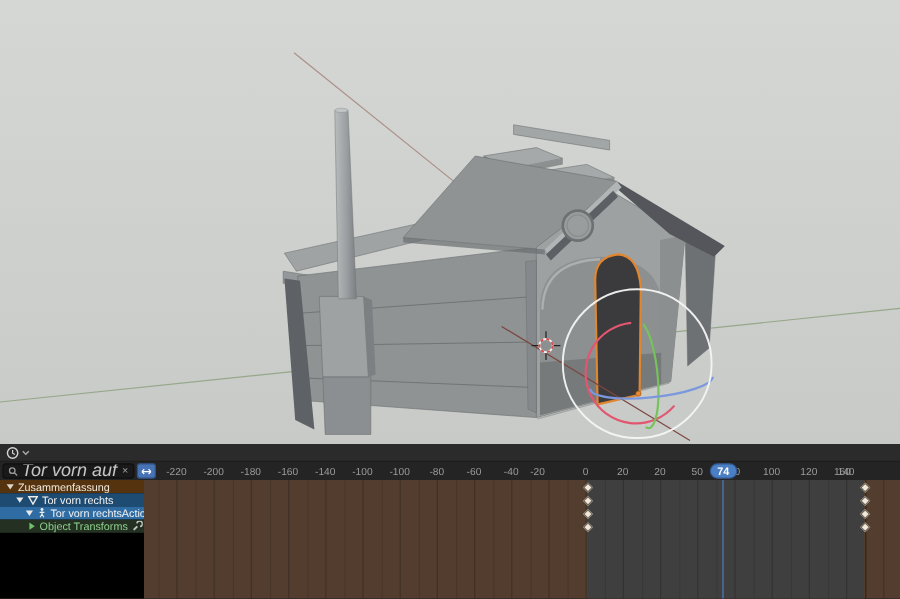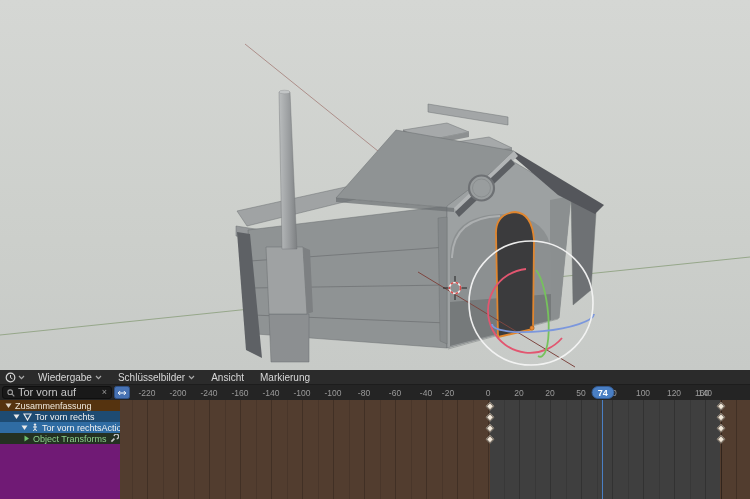--- a/index.html
+++ b/index.html
@@ -13,39 +13,39 @@
              border-bottom:1px solid #1d1d1d;display:flex;align-items:center;box-sizing:border-box;z-index:6;}
   .editor-btn{display:flex;align-items:center;gap:2px;padding:0 5px 0 5px;height:100%;}
   .menu{display:flex;align-items:center;gap:3px;padding:0 8px;height:100%;
         font-size:10px;color:#d8d8d8;white-space:nowrap;}
   .caret svg{display:block;}
 
   .tl-filter{position:absolute;top:15px;left:0;right:0;height:15px;background:#242424;z-index:5;}
   .search{position:absolute;left:2px;top:1px;width:110px;height:13px;background:#191919;
           border:1px solid #0f0f0f;border-radius:3px;display:flex;align-items:center;
           box-sizing:border-box;padding:0 4px;gap:3px;}
-  .search-text{font-size:11px;color:#c6c6c6;flex:1;line-height:11px;overflow:hidden;white-space:nowrap;}
+  .search-text{font-size:15px;color:#c6c6c6;flex:1;line-height:11px;overflow:hidden;white-space:nowrap;font-style:italic;}
   .clear{font-size:9px;color:#9a9a9a;line-height:11px;}
   .sync-btn{position:absolute;left:114px;top:1px;width:16px;height:13px;background:#4772b3;
             border:1px solid #2f5186;border-radius:2.5px;display:flex;align-items:center;
             justify-content:center;box-sizing:border-box;padding:0;}
   .frame-label{position:absolute;top:2.5px;font-size:8.5px;color:#9b9b9b;transform:translateX(-50%);white-space:nowrap;}
   .playhead-badge{position:absolute;top:1px;height:13px;min-width:23px;border-radius:7px;
                   background:var(--playhead,#4a7fc4);border:1px solid #2e5globals188;border:1px solid #335a92;color:#fff;
                   font-size:9px;font-weight:bold;display:flex;align-items:center;justify-content:center;
                   transform:translateX(-50%);box-sizing:border-box;padding:0 4px;z-index:7;}
 
   .tl-body{position:absolute;top:30px;left:0;right:0;bottom:0;overflow:hidden;}
   .range-band{position:absolute;top:0;bottom:0;background:var(--in-range,#3f3f3f);}
   .grid{position:absolute;top:0;bottom:0;width:1px;}
   .playhead-line{position:absolute;top:0;bottom:0;width:1.5px;background:var(--playhead,#4a7fc4);z-index:3;}
   .key{position:absolute;width:5.5px;height:5.5px;background:var(--keycol,#f2e8da);
        border:1px solid #6e655a;box-sizing:border-box;transform:translate(-50%,-50%) rotate(45deg);z-index:2;}
 
-  .channel-panel{position:absolute;left:0;top:0;bottom:0;width:120px;background:#701a75;z-index:4;}
+  .channel-panel{position:absolute;left:0;top:0;bottom:0;width:120px;background:#000000;z-index:4;}
   .chan{height:11px;display:flex;align-items:center;gap:3px;font-size:9px;
         box-sizing:border-box;white-space:nowrap;overflow:hidden;padding-right:2px;}
   .chan .lbl{line-height:10px;}
   .chan .right-icons{margin-left:auto;display:flex;align-items:center;gap:3px;}
   .chan svg{display:block;flex:none;}
 </style>
 </head>
 <body>
 <div id="stage" style="--in-range: #3f3f3f; --out-range: #523d2f; --playhead: #4a7fc4; --keycol: #f2e8da;">
 
@@ -169,44 +169,20 @@
       <svg width="11" height="11" viewBox="0 0 11 11">
         <circle cx="5.5" cy="5.5" r="4.3" fill="none" stroke="#d4d4d4" stroke-width="1.2"></circle>
         <path d="M5.5,3 L5.5,5.7 L7.4,6.8" fill="none" stroke="#d4d4d4" stroke-width="1"></path>
       </svg>
       <span class="caret">
         <svg width="7" height="5" viewBox="0 0 7 5">
               <path d="M1,1 L3.5,3.6 L6,1" fill="none" stroke="#aaa" stroke-width="1.2"></path>
             </svg>
       </span>
     </div>
-    <div id="menubar" style="display:flex;height:100%;">
-          <div class="menu">
-            <span>Wiedergabe</span>
-            <span class="caret">
-              <svg width="7" height="5" viewBox="0 0 7 5">
-                <path d="M1,1 L3.5,3.6 L6,1" fill="none" stroke="#aaa" stroke-width="1.2"></path>
-              </svg>
-            </span>
-          </div>
-          <div class="menu">
-            <span>Schlüsselbilder</span>
-            <span class="caret">
-              <svg width="7" height="5" viewBox="0 0 7 5">
-                <path d="M1,1 L3.5,3.6 L6,1" fill="none" stroke="#aaa" stroke-width="1.2"></path>
-              </svg>
-            </span>
-          </div>
-          <div class="menu">
-            <span>Ansicht</span>
-          </div>
-          <div class="menu">
-            <span>Markierung</span>
-          </div>
-        </div>
   </div>
 
   <div class="tl-filter">
     <div class="search">
       <svg width="8" height="8" viewBox="0 0 8 8">
         <circle cx="3.2" cy="3.2" r="2.3" fill="none" stroke="#9a9a9a" stroke-width="1.1"></circle>
         <line x1="5" y1="5" x2="7.3" y2="7.3" stroke="#9a9a9a" stroke-width="1.1"></line>
       </svg>
       <span class="search-text">Tor vorn auf</span>
       <span class="clear">×</span>
@@ -215,21 +191,21 @@
       <svg width="10" height="8" viewBox="0 0 10 8">
         <path d="M1.2,4 H8.8 M1.2,4 l2,-2 M1.2,4 l2,2 M8.8,4 l-2,-2 M8.8,4 l-2,2" fill="none" stroke="#fff" stroke-width="1"></path>
       </svg>
     </button>
     <div id="ruler"></div>
     <div class="playhead-badge" id="badge" style="left: 602.7px;">
       <span>74</span>
     </div>
   <div class="frame-label" style="left: 147px;">-220</div>
         <div class="frame-label" style="left: 178px;">-200</div>
-        <div class="frame-label" style="left: 209px;">-240</div>
+        <div class="frame-label" style="left: 209px;">-180</div>
         <div class="frame-label" style="left: 240px;">-160</div>
         <div class="frame-label" style="left: 271px;">-140</div>
         <div class="frame-label" style="left: 302px;">-100</div>
         <div class="frame-label" style="left: 333px;">-100</div>
         <div class="frame-label" style="left: 364px;">-80</div>
         <div class="frame-label" style="left: 395px;">-60</div>
         <div class="frame-label" style="left: 426px;">-40</div>
         <div class="frame-label" style="left: 448px;">-20</div>
         <div class="frame-label" style="left: 488px;">0</div>
         <div class="frame-label" style="left: 519px;">20</div>

